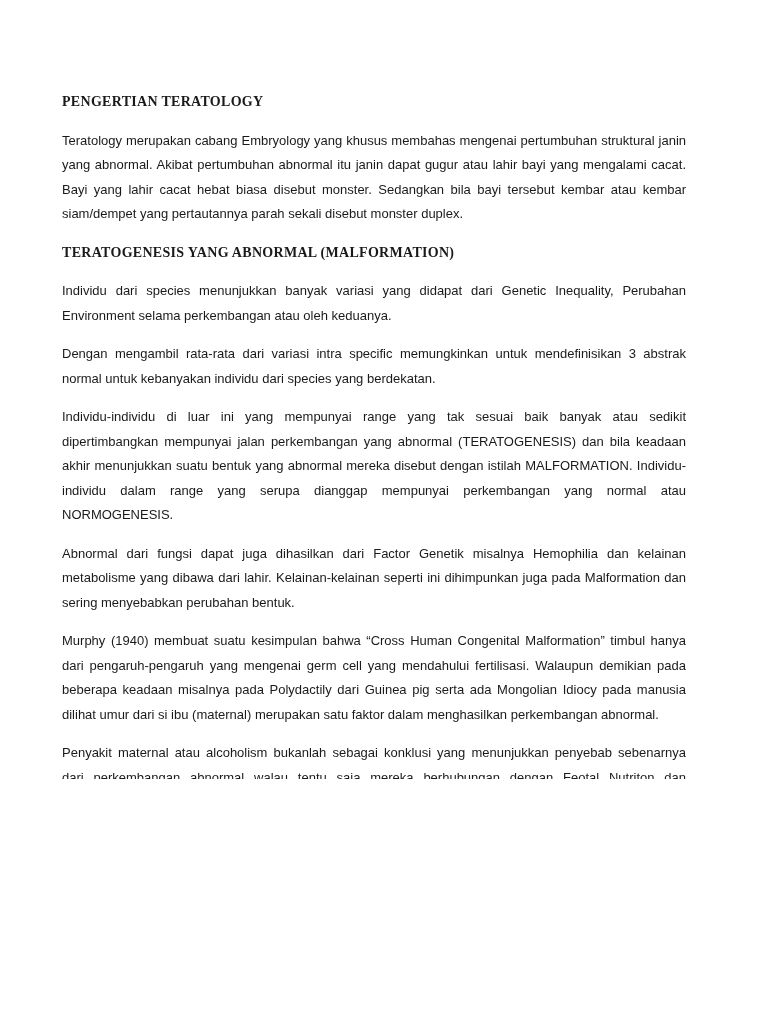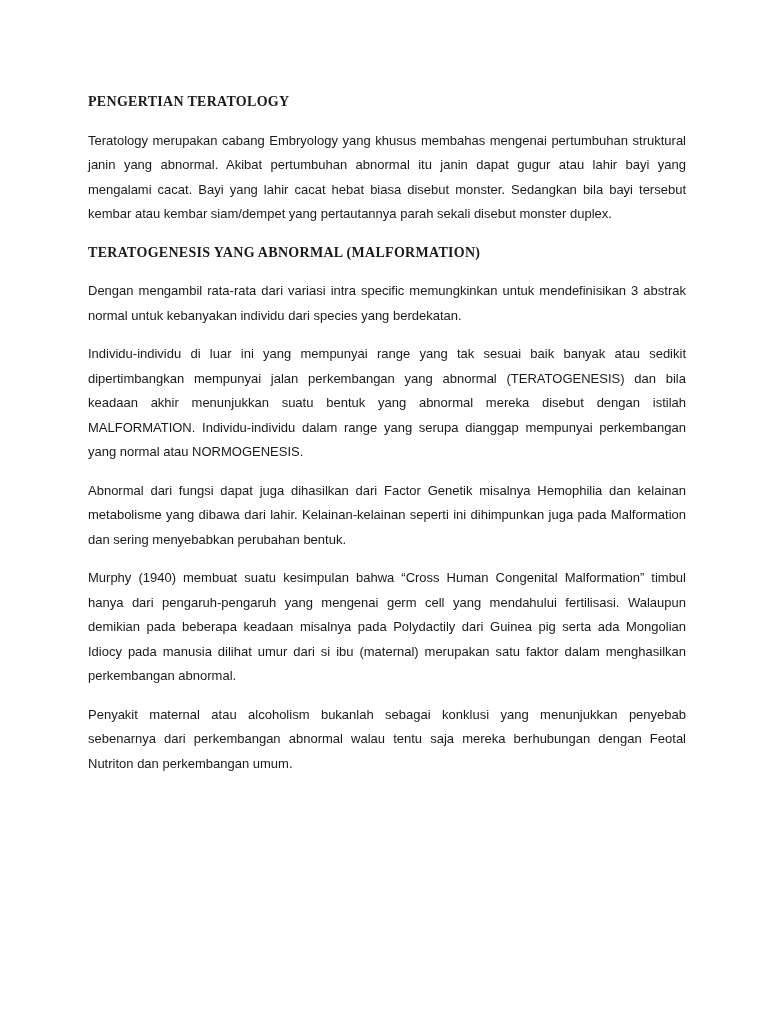--- a/index.html
+++ b/index.html
@@ -6,21 +6,21 @@
     margin: 0;
     padding: 0;
     background: #ffffff;
   }
   .page {
     position: relative;
     width: 768px;
     height: 779px;
     background: #ffffff;
     box-sizing: border-box;
-    padding: 81px 82px 0 88px;
+    padding: 81px 82px 0 62px;
     overflow: hidden;
     font-family: "Liberation Serif", "DejaVu Serif", serif;
     color: #1a1a1a;
   }
   .doc-heading {
     font-family: "Liberation Serif", "DejaVu Serif", serif;
     font-size: 14px;
     line-height: 24.5px;
     font-weight: bold;
     color: #1a1a1a;
@@ -39,20 +39,21 @@
 </head>
 <body>
 
 <div class="page">
   <h1 class="doc-heading">PENGERTIAN TERATOLOGY</h1>
 
   <p class="doc-paragraph">Teratology merupakan cabang Embryology yang khusus membahas mengenai pertumbuhan struktural janin yang abnormal. Akibat pertumbuhan abnormal itu janin dapat gugur atau lahir bayi yang mengalami cacat. Bayi yang lahir cacat hebat biasa disebut monster. Sedangkan bila bayi tersebut kembar atau kembar siam/dempet yang pertautannya parah sekali disebut monster duplex.</p>
 
   <h1 class="doc-heading">TERATOGENESIS YANG ABNORMAL (MALFORMATION)</h1>
 
+  <p class="doc-paragraph">Individu dari species menunjukkan banyak variasi yang didapat dari Genetic Inequality, Perubahan Environment selama perkembangan atau oleh keduanya.</p>
 
   <p class="doc-paragraph">Dengan mengambil rata-rata dari variasi intra specific memungkinkan untuk mendefinisikan 3 abstrak normal untuk kebanyakan individu dari species yang berdekatan.</p>
 
   <p class="doc-paragraph">Individu-individu di luar ini yang mempunyai range yang tak sesuai baik banyak atau sedikit dipertimbangkan mempunyai jalan perkembangan yang abnormal (TERATOGENESIS) dan bila keadaan akhir menunjukkan suatu bentuk yang abnormal mereka disebut dengan istilah MALFORMATION. Individu-individu dalam range yang serupa dianggap mempunyai perkembangan yang normal atau NORMOGENESIS.</p>
 
   <p class="doc-paragraph">Abnormal dari fungsi dapat juga dihasilkan dari Factor Genetik misalnya Hemophilia dan kelainan metabolisme yang dibawa dari lahir. Kelainan-kelainan seperti ini dihimpunkan juga pada Malformation dan sering menyebabkan perubahan bentuk.</p>
 
 
   <p class="doc-paragraph">Murphy (1940) membuat suatu kesimpulan bahwa “Cross Human Congenital Malformation” timbul hanya dari pengaruh-pengaruh yang mengenai germ cell yang mendahului fertilisasi. Walaupun demikian pada beberapa keadaan misalnya pada Polydactily dari Guinea pig serta ada Mongolian Idiocy pada manusia dilihat umur dari si ibu (maternal) merupakan satu faktor dalam menghasilkan perkembangan abnormal.</p>
 

